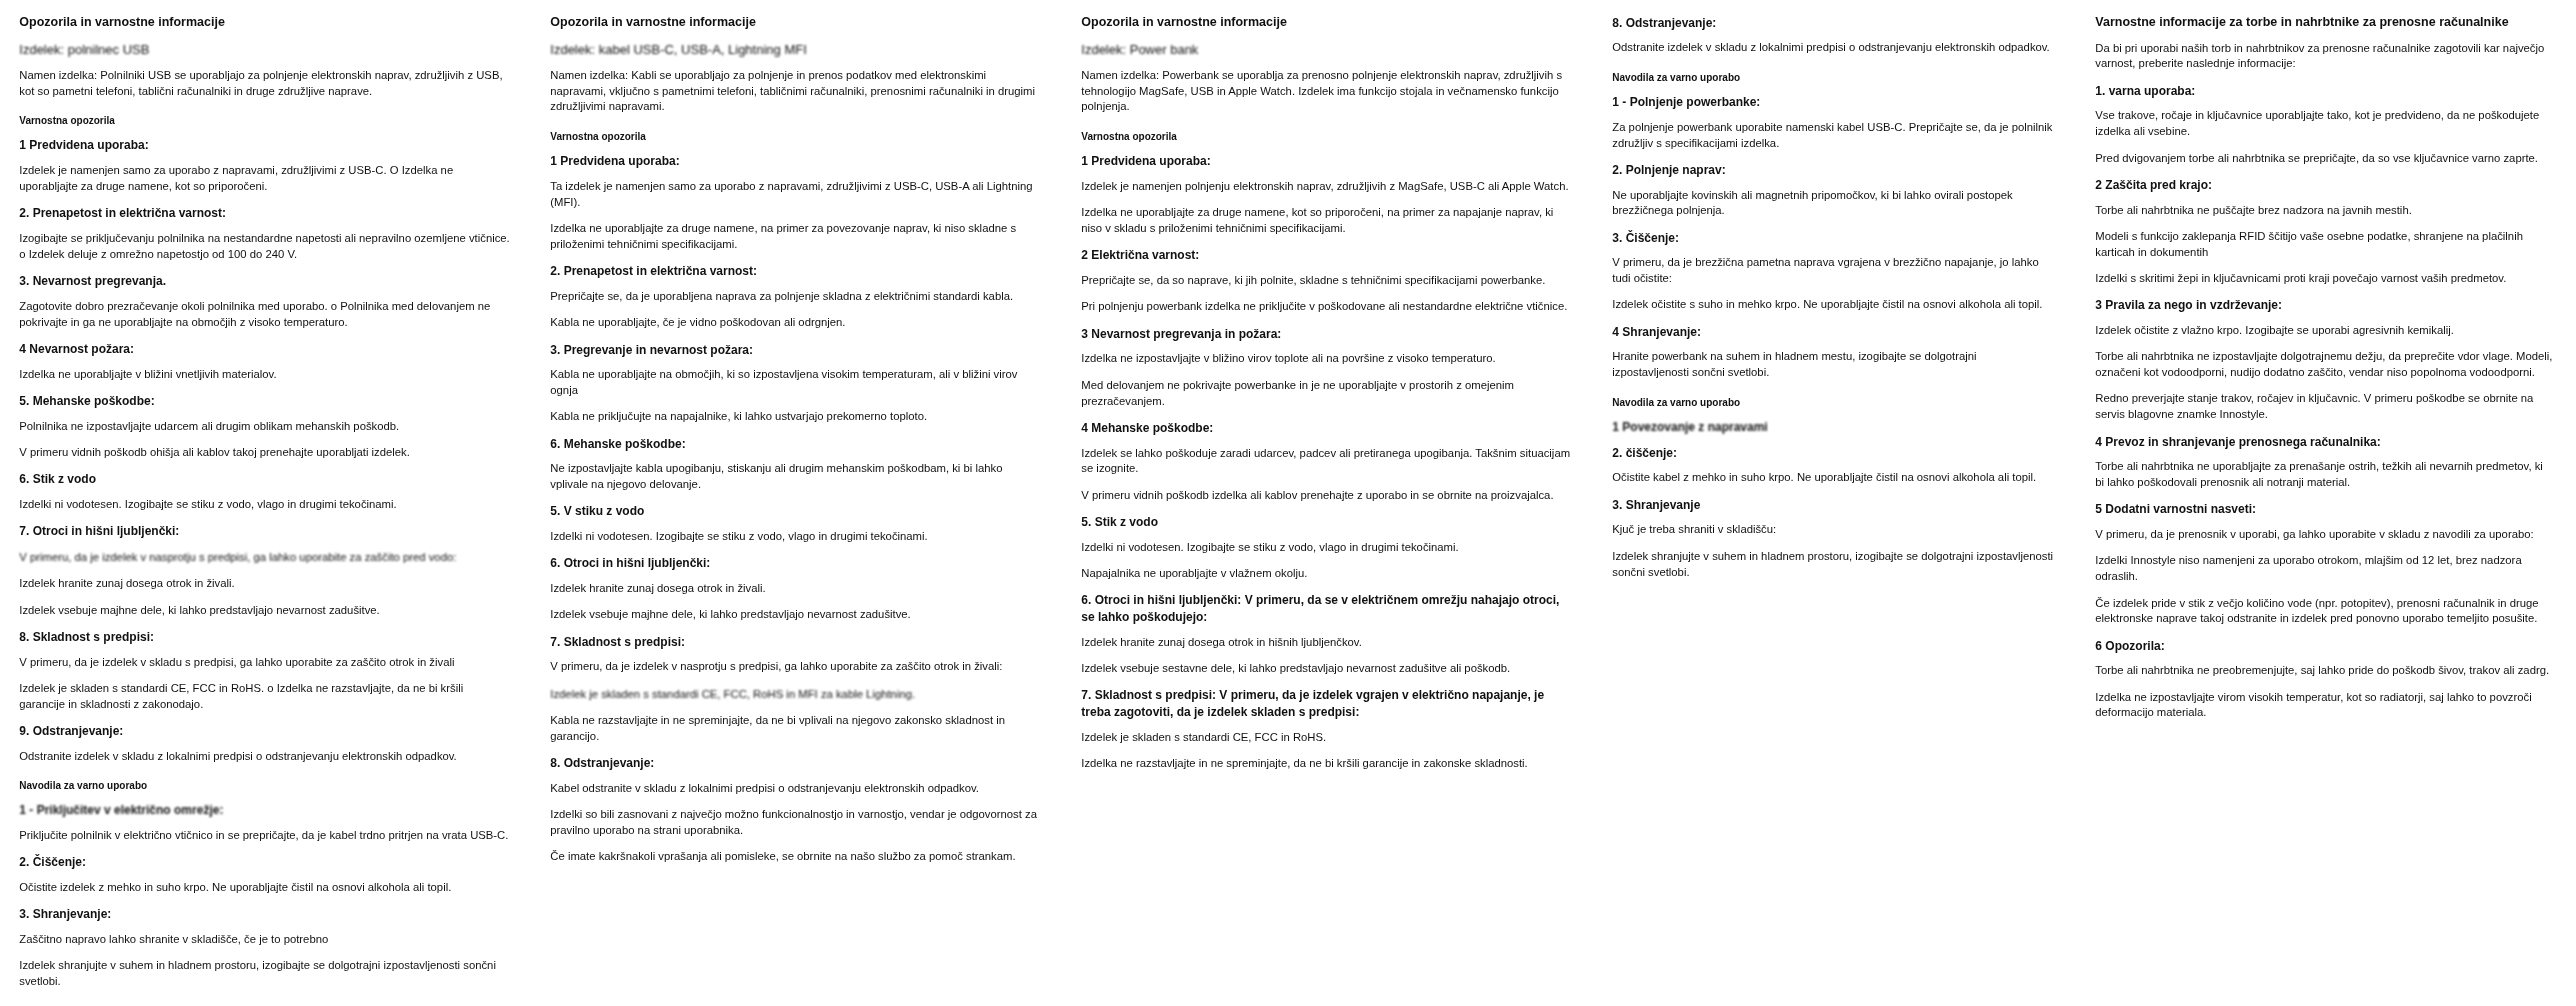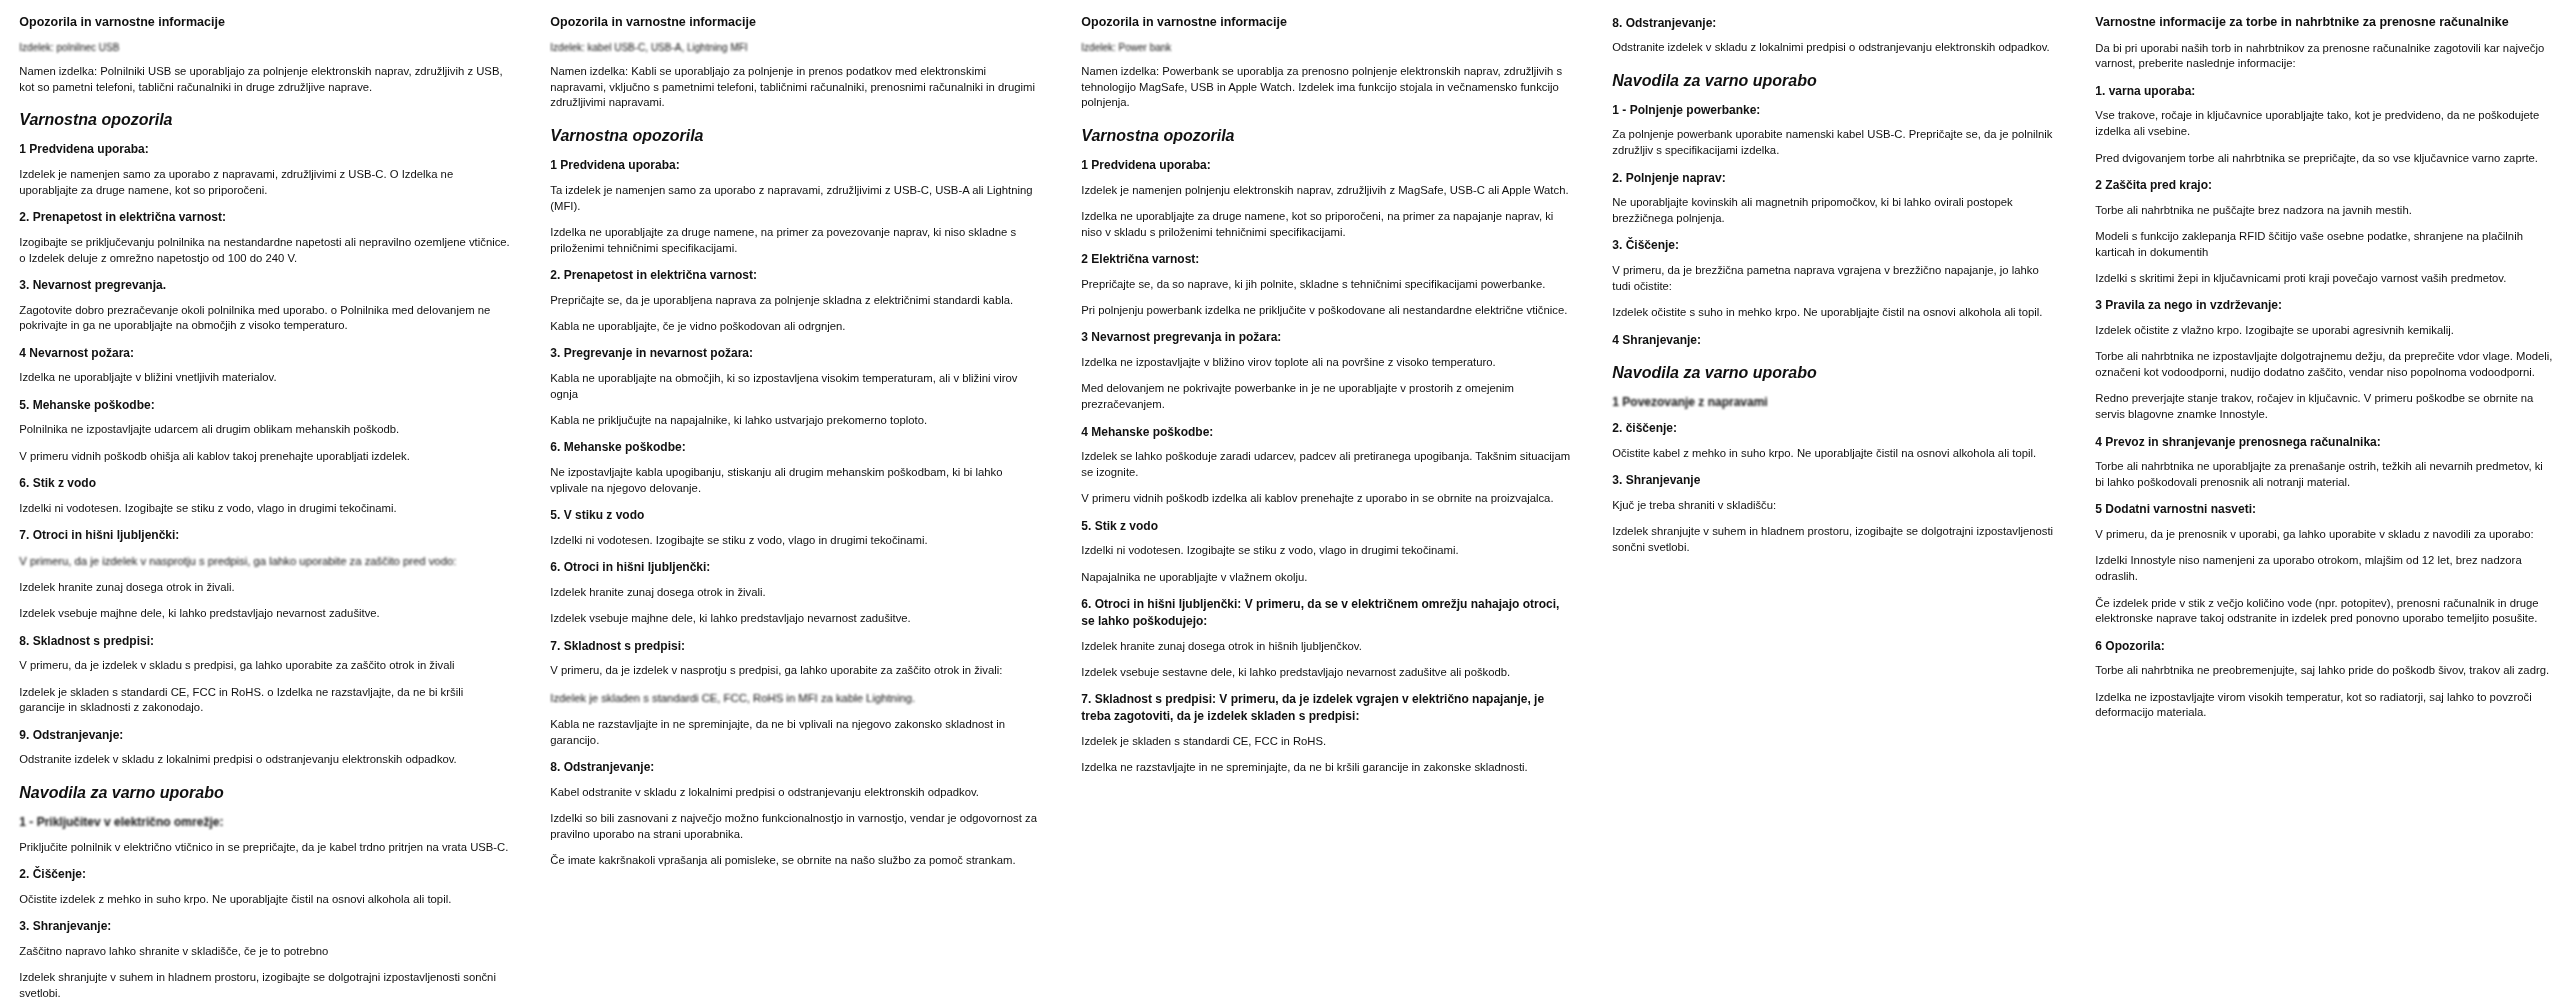--- a/index.html
+++ b/index.html
@@ -33,41 +33,40 @@
   .col-4 { width: 483px; }
   .col-5 { width: 499px; }
 
   h2.sec-title {
     font-size: 12.5px;
     font-weight: bold;
     margin: 0 0 10.5px 0;
     line-height: 1.25;
   }
   .lead {
-    font-size: 10px;
+    font-size: 13px;
     margin: 0 0 9.7px 0;
     line-height: 1.35;
   }
   p {
     font-size: 11.3px;
     line-height: 1.4;
     margin: 0 0 10.5px 0;
   }
   .bold-head {
     font-size: 12px;
     font-weight: bold;
     line-height: 1.4;
     margin: 0 0 8.9px 0;
   }
   .block-head {
-    font-size: 16px;
+    font-size: 10px;
     font-weight: bold;
     margin: 14.5px 0 10.5px 0;
     line-height: 1.3;
-    font-style: italic;
   }
   .blur-soft { filter: blur(1.2px); display: inline-block; }
   .blur-light { filter: blur(0.9px); display: inline-block; }
 </style>
 </head>
 <body>
 
 <div class="page">
 
   <div class="column col-1">
@@ -205,20 +204,21 @@
     <p>Za polnjenje powerbank uporabite namenski kabel USB-C. Prepričajte se, da je polnilnik združljiv s specifikacijami izdelka.</p>
 
     <div class="bold-head">2. Polnjenje naprav:</div>
     <p>Ne uporabljajte kovinskih ali magnetnih pripomočkov, ki bi lahko ovirali postopek brezžičnega polnjenja.</p>
 
     <div class="bold-head">3. Čiščenje:</div>
     <p>V primeru, da je brezžična pametna naprava vgrajena v brezžično napajanje, jo lahko tudi očistite:</p>
     <p>Izdelek očistite s suho in mehko krpo. Ne uporabljajte čistil na osnovi alkohola ali topil.</p>
 
     <div class="bold-head">4 Shranjevanje:</div>
+    <p>Hranite powerbank na suhem in hladnem mestu, izogibajte se dolgotrajni izpostavljenosti sončni svetlobi.</p>
 
     <div class="block-head">Navodila za varno uporabo</div>
 
     <div class="bold-head blur-light">1 Povezovanje z napravami</div>
 
     <div class="bold-head">2. čiščenje:</div>
     <p>Očistite kabel z mehko in suho krpo. Ne uporabljajte čistil na osnovi alkohola ali topil.</p>
 
     <div class="bold-head">3. Shranjevanje</div>
     <p>Kjuč je treba shraniti v skladišču:</p>

